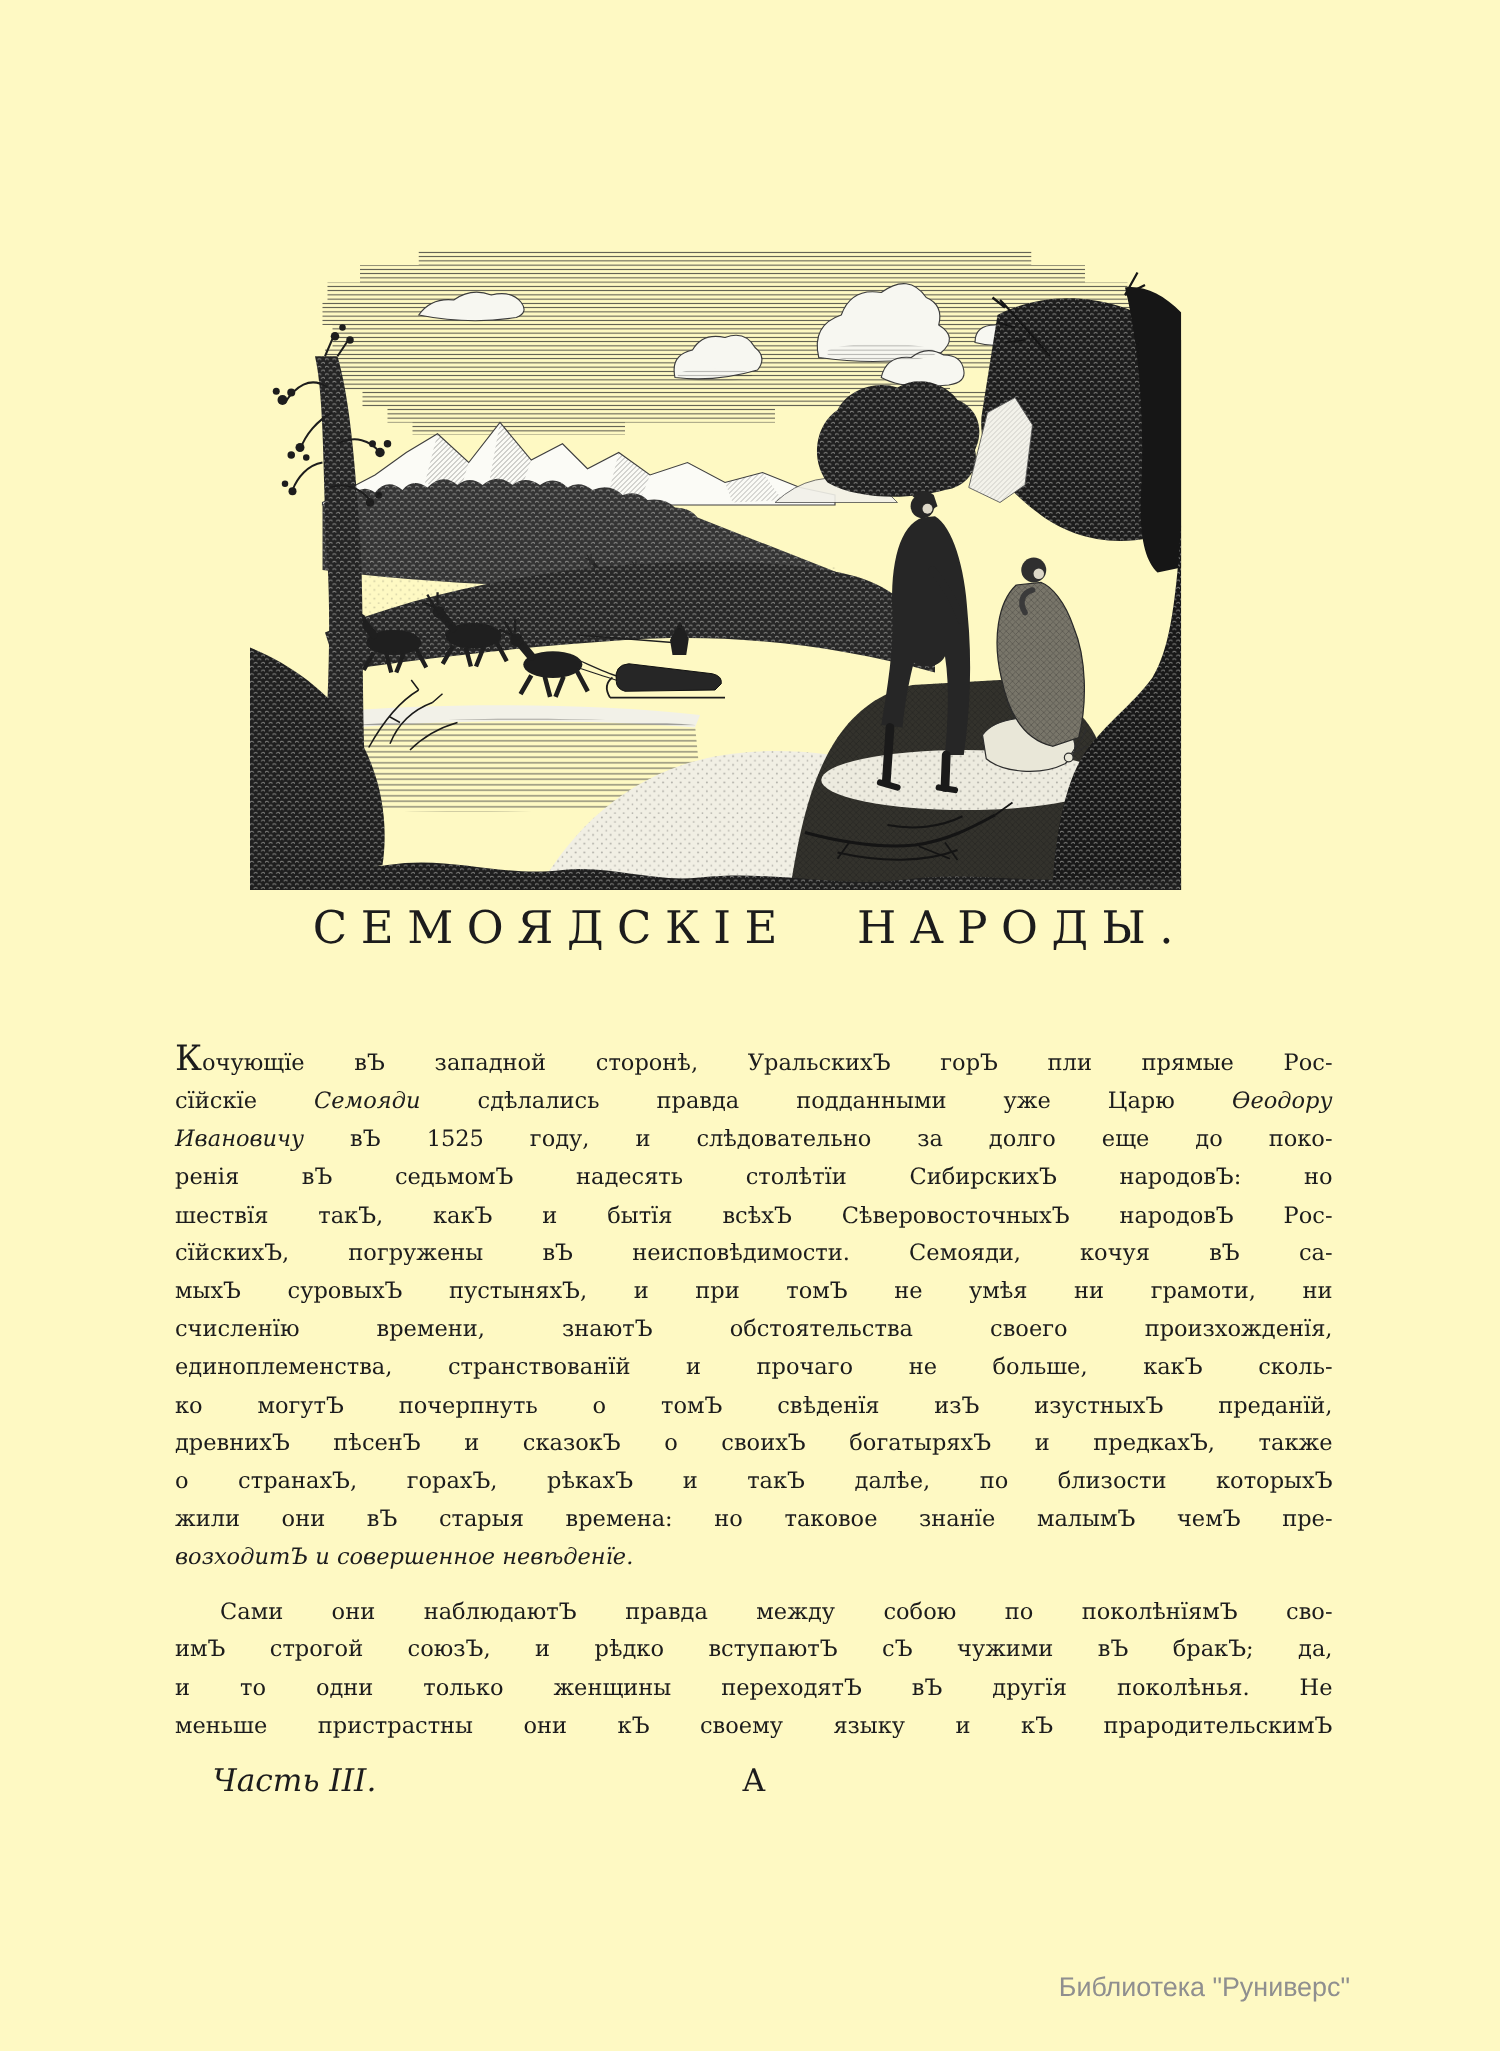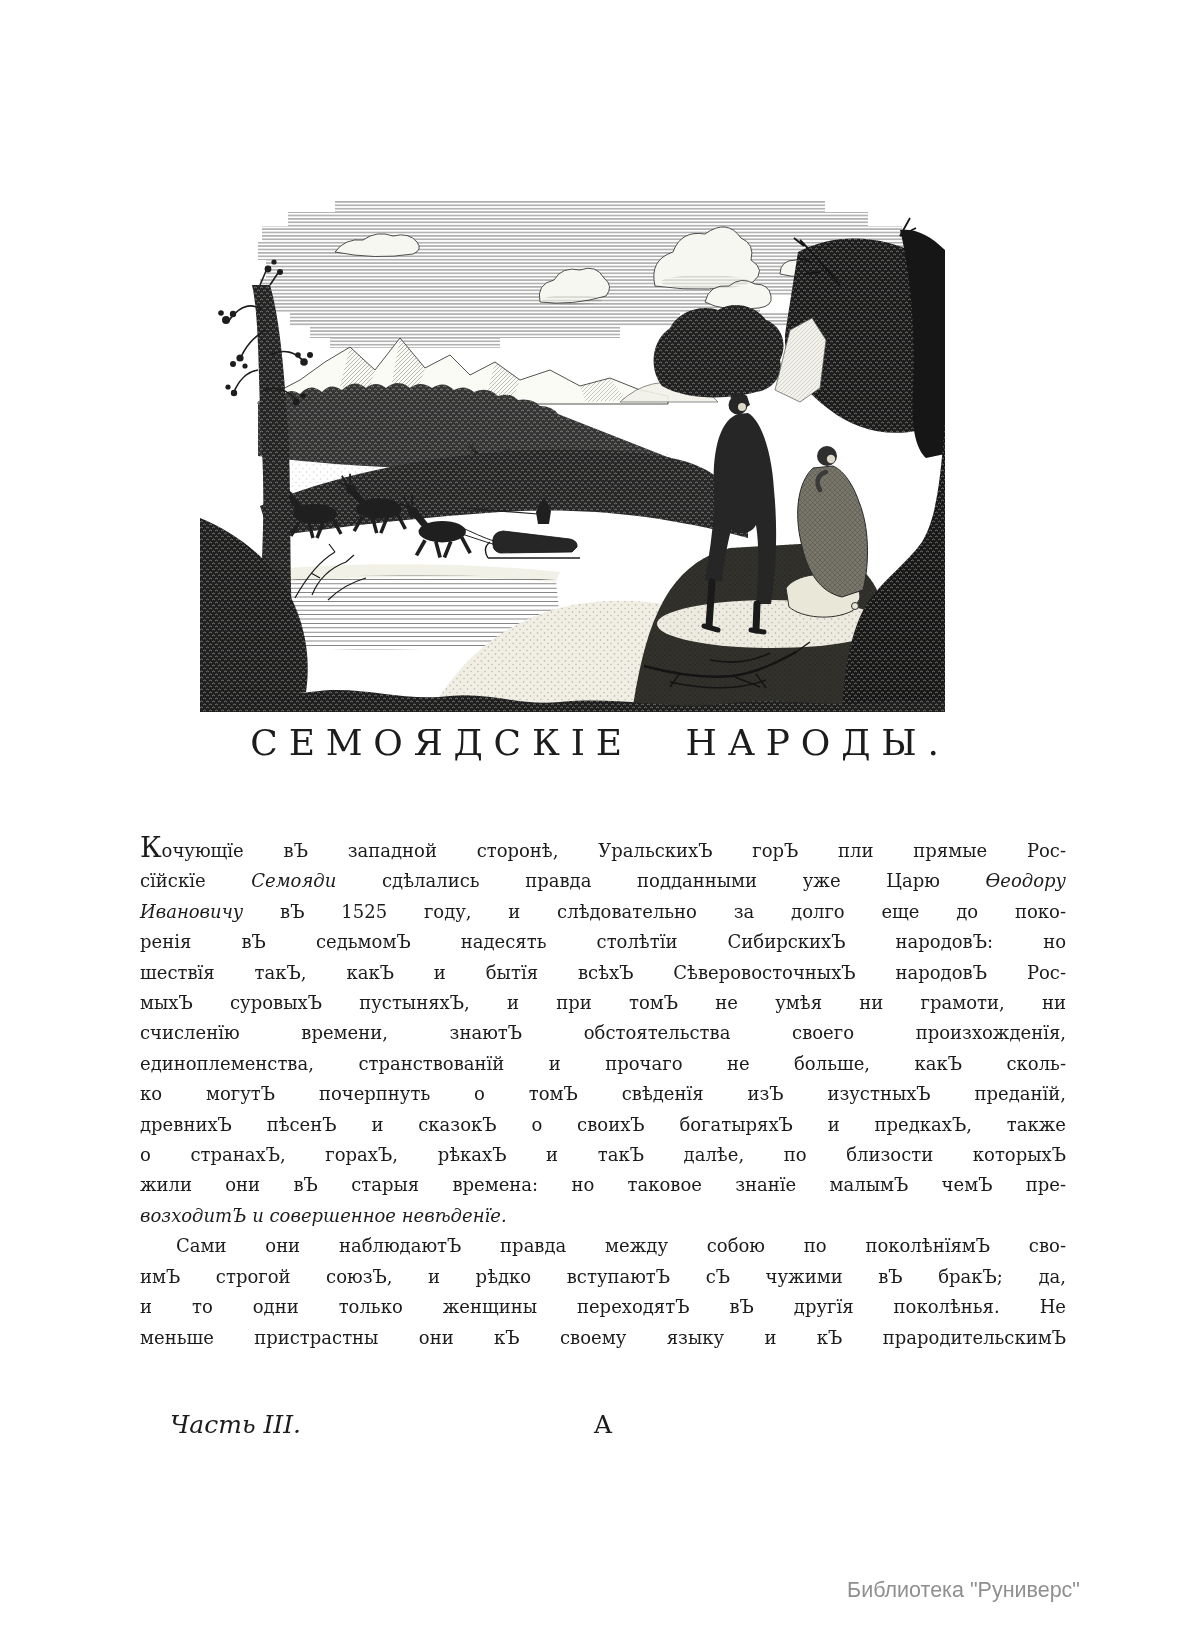--- a/index.html
+++ b/index.html
@@ -1,34 +1,34 @@
 <!DOCTYPE html>
 <html><head>
 <meta charset="utf-8">
 <style>
   html,body{margin:0;padding:0;background:#e9e9e4;}
   .page{
     position:relative;width:1200px;height:1641px;margin:0 auto;
-    background:#ffffff;overflow:hidden;
+    background:#fef9c3;overflow:hidden;
     font-family:"DejaVu Serif", serif;color:#1c1c1c;
   }
   .engraving{position:absolute;left:200px;top:190px;width:745px;height:522px;}
   .engraving svg{display:block;width:100%;height:100%;}
   .title{
     position:absolute;left:0;top:722px;width:100%;
     text-align:center;font-size:36px;font-weight:400;
     letter-spacing:.30em;word-spacing:.85em;white-space:nowrap;
   }
   .body-text{
     position:absolute;left:140px;top:836px;width:926px;
     font-size:18px;line-height:30.4px;
   }
   .line{text-align:justify;text-align-last:justify;white-space:normal;}
   .line.nj{text-align-last:left;font-style:italic;}
-  .line.ind{text-indent:36px;}
+  .line.ind{text-indent:36px;margin-top:13px;}
   .line em{font-style:italic;margin-top:25px;}
   .dc{font-size:1.55em;line-height:0;}
   .footer-row{
     position:absolute;left:140px;top:1410px;width:926px;height:34px;
     font-size:25px;
   }
   .footer-part{position:absolute;left:30px;font-style:italic;}
   .footer-sig{position:absolute;left:50%;transform:translateX(-50%);}
   .watermark{
     position:absolute;right:120px;top:1578px;
@@ -239,20 +239,21 @@
 
   <div class="title">СЕМОЯДСКІЕ НАРОДЫ.</div>
 
   <div class="body-text">
       <div>
         <div class="line"><span class="dc">К</span><span>очующїе вЪ западной сторонѣ, УральскихЪ горЪ пли прямые Рос-</span></div>
         <div class="line"><span>сїйскїе </span><em>Семояди</em><span> сдѣлались правда подданными уже Царю </span><em>Ѳеодору</em></div>
         <div class="line"><em>Ивановичу</em><span> вЪ 1525 году, и слѣдовательно за долго еще до поко-</span></div>
         <div class="line"><span>ренія вЪ седьмомЪ надесять столѣтїи СибирскихЪ народовЪ: но</span></div>
         <div class="line"><span>шествїя такЪ, какЪ и бытїя всѣхЪ СѣверовосточныхЪ народовЪ Рос-</span></div>
+        <div class="line"><span>сїйскихЪ, погружены вЪ неисповѣдимости. Семояди, кочуя вЪ са-</span></div>
         <div class="line"><span>мыхЪ суровыхЪ пустыняхЪ, и при томЪ не умѣя ни грамоти, ни</span></div>
         <div class="line"><span>счисленїю времени, знаютЪ обстоятельства своего произхожденїя,</span></div>
         <div class="line"><span>единоплеменства, странствованїй и прочаго не больше, какЪ сколь-</span></div>
         <div class="line"><span>ко могутЪ почерпнуть о томЪ свѣденїя изЪ изустныхЪ преданїй,</span></div>
         <div class="line"><span>древнихЪ пѣсенЪ и сказокЪ о своихЪ богатыряхЪ и предкахЪ, также</span></div>
         <div class="line"><span>о странахЪ, горахЪ, рѣкахЪ и такЪ далѣе, по близости которыхЪ</span></div>
         <div class="line"><span>жили они вЪ старыя времена: но таковое знанїе малымЪ чемЪ пре-</span></div>
         <div class="line nj"><span>возходитЪ и совершенное невѣденїе.</span></div>
       </div>
       <div>

